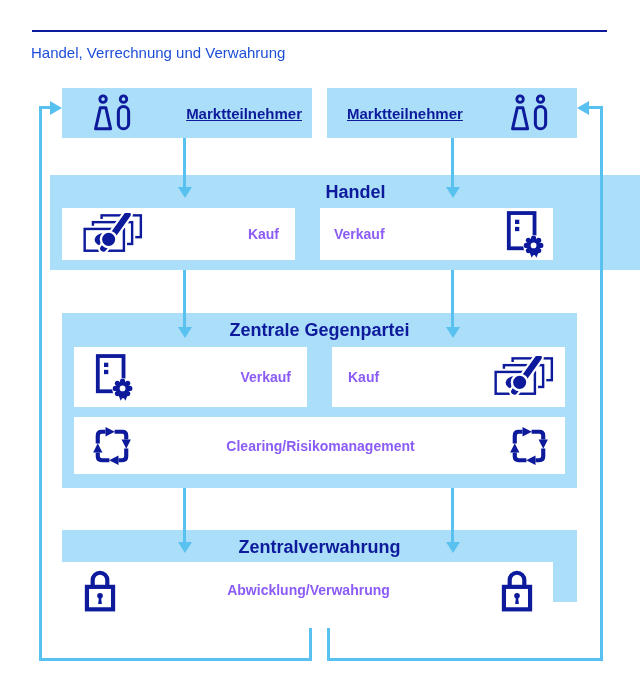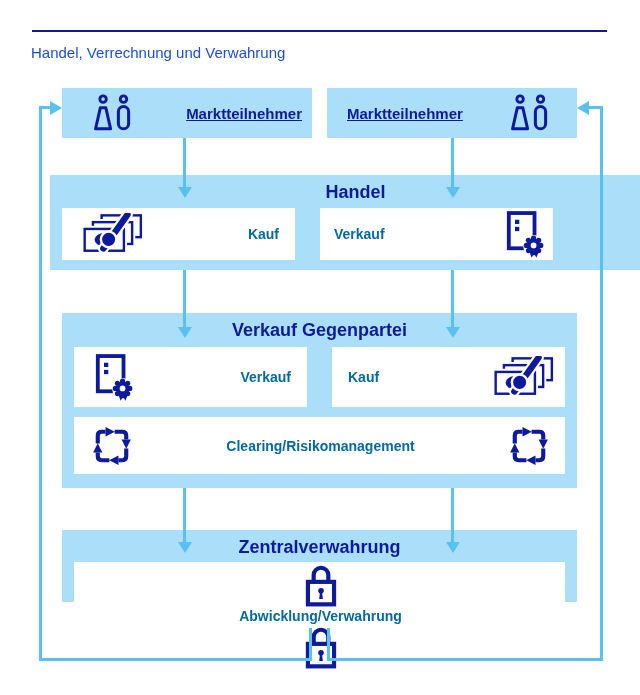--- a/index.html
+++ b/index.html
@@ -8,21 +8,21 @@
     font-family:"Liberation Sans", sans-serif;
   }
   .top-rule{position:absolute;left:32px;top:30px;width:575px;height:2px;background:#0d1a9b;}
   .page-title{position:absolute;left:31px;top:44px;font-size:15px;color:#1d4ed8;font-weight:400;}
 
   
   .bluebox{position:absolute;background:#abdef8;}
   .whitebox{position:absolute;background:#ffffff;display:flex;align-items:center;}
   .section-title{position:absolute;left:0;right:0;top:7px;text-align:center;
     font-size:18px;font-weight:bold;color:#0d1a9b;}
-  .label{font-size:14px;font-weight:bold;color:#0369a1;white-space:nowrap;}
+  .label{font-size:14px;font-weight:bold;color:#8b5cf6;white-space:nowrap;}
   .label-lg{font-size:15px;font-weight:bold;color:#0d1a9b;white-space:nowrap;text-decoration:underline;}
   .label-center{flex:1;text-align:center;}
   .push-right{margin-left:auto;}
   .icon{color:#0d1a9b;flex:0 0 auto;display:block;}
 
   .mt-row{display:flex;align-items:center;width:100%;height:100%;box-sizing:border-box;}
 
   
   .stem{position:absolute;width:3px;background:#59c1f0;}
   .hline{position:absolute;height:3px;background:#59c1f0;}
@@ -129,21 +129,21 @@
     </div>
     <div class="whitebox" style="left:270px;top:33px;width:233px;height:52px;padding:0 8px 0 14px;box-sizing:border-box;">
       <span class="label">Verkauf</span>
       <svg class="icon push-right" width="40" height="48" viewBox="0 0 42 50">
           <use href="#i-cert"></use>
         </svg>
     </div>
   </div>
 
   <div class="bluebox" style="left:62px;top:313px;width:515px;height:175px;">
-    <div class="section-title">Verkauf Gegenpartei</div>
+    <div class="section-title">Zentrale Gegenpartei</div>
     <div class="whitebox" style="left:12px;top:34px;width:233px;height:60px;padding:0 16px 0 20px;box-sizing:border-box;">
       <svg class="icon" width="40" height="48" viewBox="0 0 42 50">
           <use href="#i-cert"></use>
         </svg>
       <span class="label push-right">Verkauf</span>
     </div>
     <div class="whitebox" style="left:270px;top:34px;width:233px;height:60px;padding:0 10px 0 16px;box-sizing:border-box;">
       <span class="label">Kauf</span>
       <svg class="icon push-right" width="62" height="43" viewBox="0 0 64 44">
           <use href="#i-money"></use>
@@ -155,21 +155,21 @@
         </svg>
       <span class="label label-center">Clearing/Risikomanagement</span>
       <svg class="icon" width="44" height="44" viewBox="0 0 34 34">
           <use href="#i-cycle"></use>
         </svg>
     </div>
   </div>
 
   <div class="bluebox" style="left:62px;top:530px;width:515px;height:72px;">
     <div class="section-title">Zentralverwahrung</div>
-    <div class="whitebox" style="left:12px;top:32px;width:491px;height:56px;padding:0 18px 0 20px;box-sizing:border-box;flex-direction:column;">
+    <div class="whitebox" style="left:0;top:32px;width:491px;height:56px;padding:0 18px 0 20px;box-sizing:border-box;">
       <svg class="icon" width="36" height="46" viewBox="0 0 34 44">
           <use href="#i-lock"></use>
         </svg>
       <span class="label label-center">Abwicklung/Verwahrung</span>
       <svg class="icon" width="36" height="46" viewBox="0 0 34 44">
           <use href="#i-lock"></use>
         </svg>
     </div>
   </div>
 

